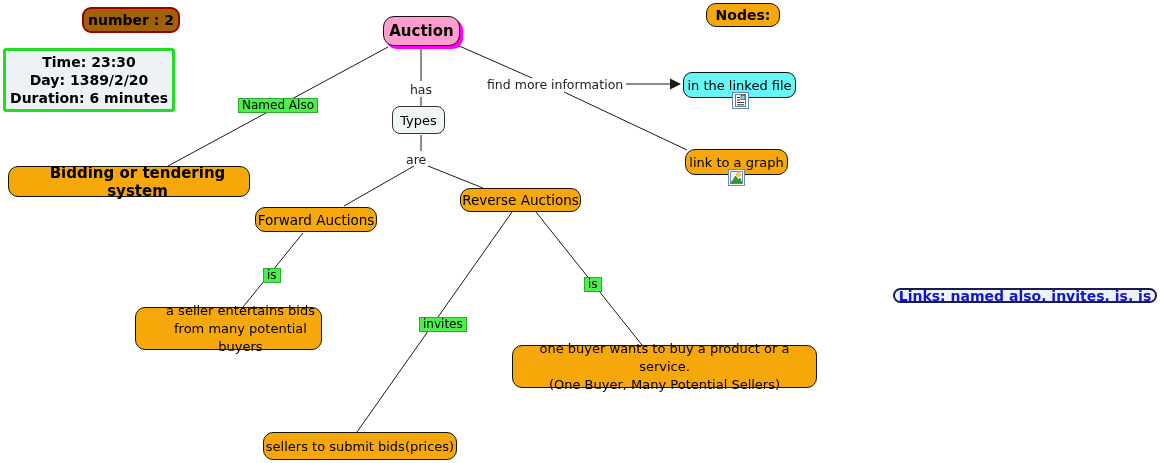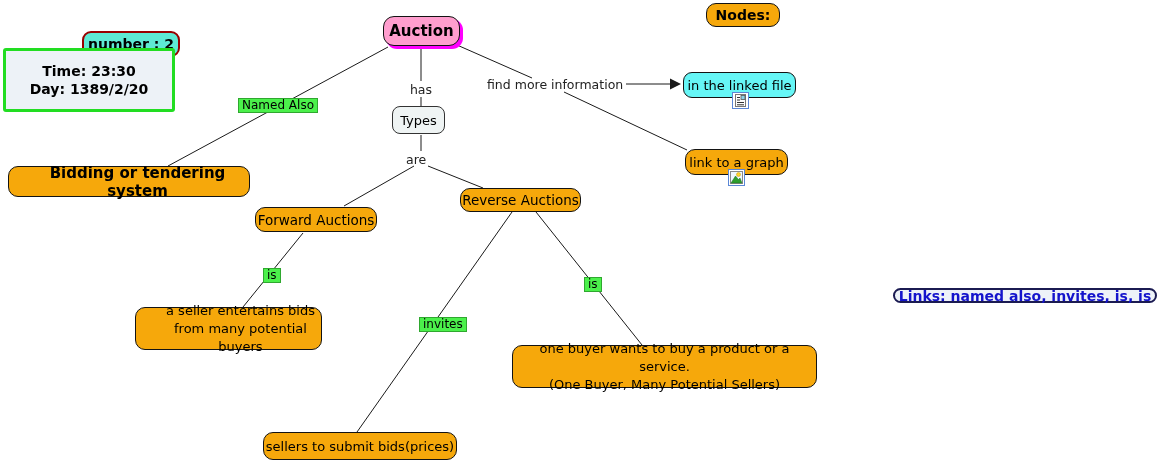--- a/index.html
+++ b/index.html
@@ -8,22 +8,22 @@
     font-family:"DejaVu Sans", sans-serif;color:#000;
   }
   #wires{position:absolute;left:0;top:0;width:1162px;height:463px;z-index:1;}
   .abs{position:absolute;z-index:2;box-sizing:border-box;}
   .cbox{display:flex;flex-direction:column;align-items:center;justify-content:center;text-align:center;}
   .node-orange{background:#F6A80B;border:1.6px solid #131313;border-radius:10px;}
   .label-green{background:#4BF04B;border:1px solid #2FA82F;font-size:12px;line-height:13px;
                padding:0 3px;white-space:nowrap;z-index:3;}
   .phrase{font-size:12.5px;color:#222;white-space:nowrap;}
 
-  #number-box{left:82px;top:7px;width:98px;height:26px;background:#5eead4;
-              border:2px solid #990000;border-radius:9px;font-size:14px;font-weight:bold;margin-top:24px;}
+  #number-box{left:82px;top:7px;width:98px;height:26px;background:#a16207;
+              border:2px solid #990000;border-radius:9px;font-size:14px;font-weight:bold;}
   #info-box{left:3px;top:48px;width:172px;height:64px;background:#EDF2F7;
             border:3px solid #22DD22;border-radius:3px;font-size:14px;font-weight:bold;
             color:#000000;line-height:18px;}
   #auction{left:383px;top:16px;width:77px;height:30px;background:#FF9ECE;
            border:1.6px solid #131313;border-radius:11px;font-size:15px;font-weight:bold;
            box-shadow:3px 3px 0 #FF00FF;}
   #nodes-box{left:706px;top:3px;width:74px;height:24px;font-size:14px;font-weight:bold;}
   #has-label{left:405px;top:82px;width:32px;text-align:center;}
   #types-box{left:392px;top:106px;width:53px;height:28px;background:#EFF4F4;
              border:1.3px solid #333;border-radius:8px;font-size:13px;}
@@ -70,20 +70,21 @@
     <polygon points="670,78.5 681,84 670,89.5" fill="#1a1a1a"></polygon>
   </svg>
 
   <div id="number-box" class="abs cbox">
     <span>number : 2</span>
   </div>
 
   <div id="info-box" class="abs cbox">
     <div>Time: 23:30</div>
     <div>Day: 1389/2/20</div>
+    <div>Duration: 6 minutes</div>
   </div>
 
   <div id="auction" class="abs cbox">
     <span>Auction</span>
   </div>
 
   <div id="nodes-box" class="abs cbox node-orange">
     <span>Nodes:</span>
   </div>
 

